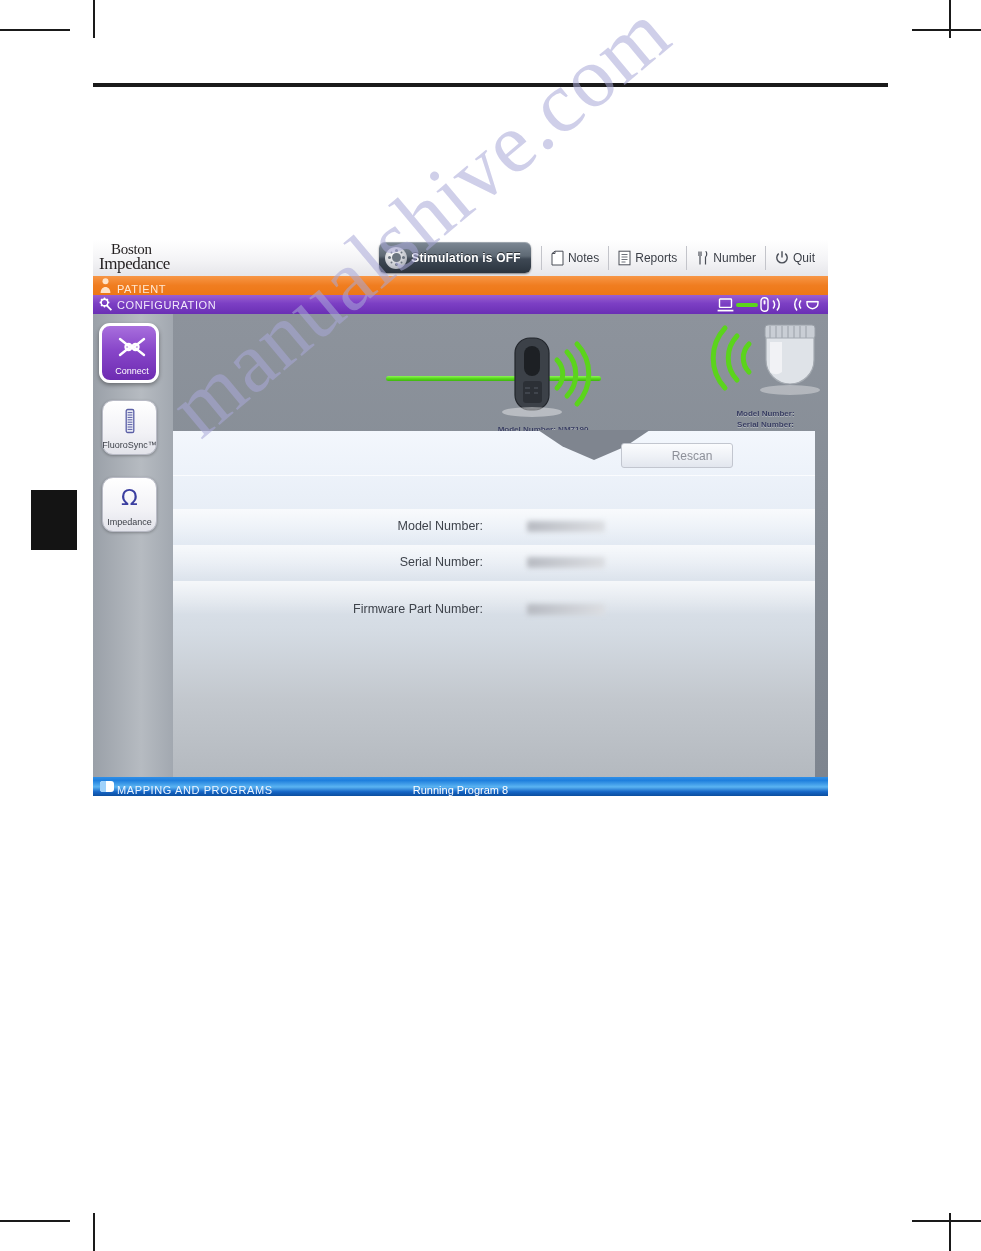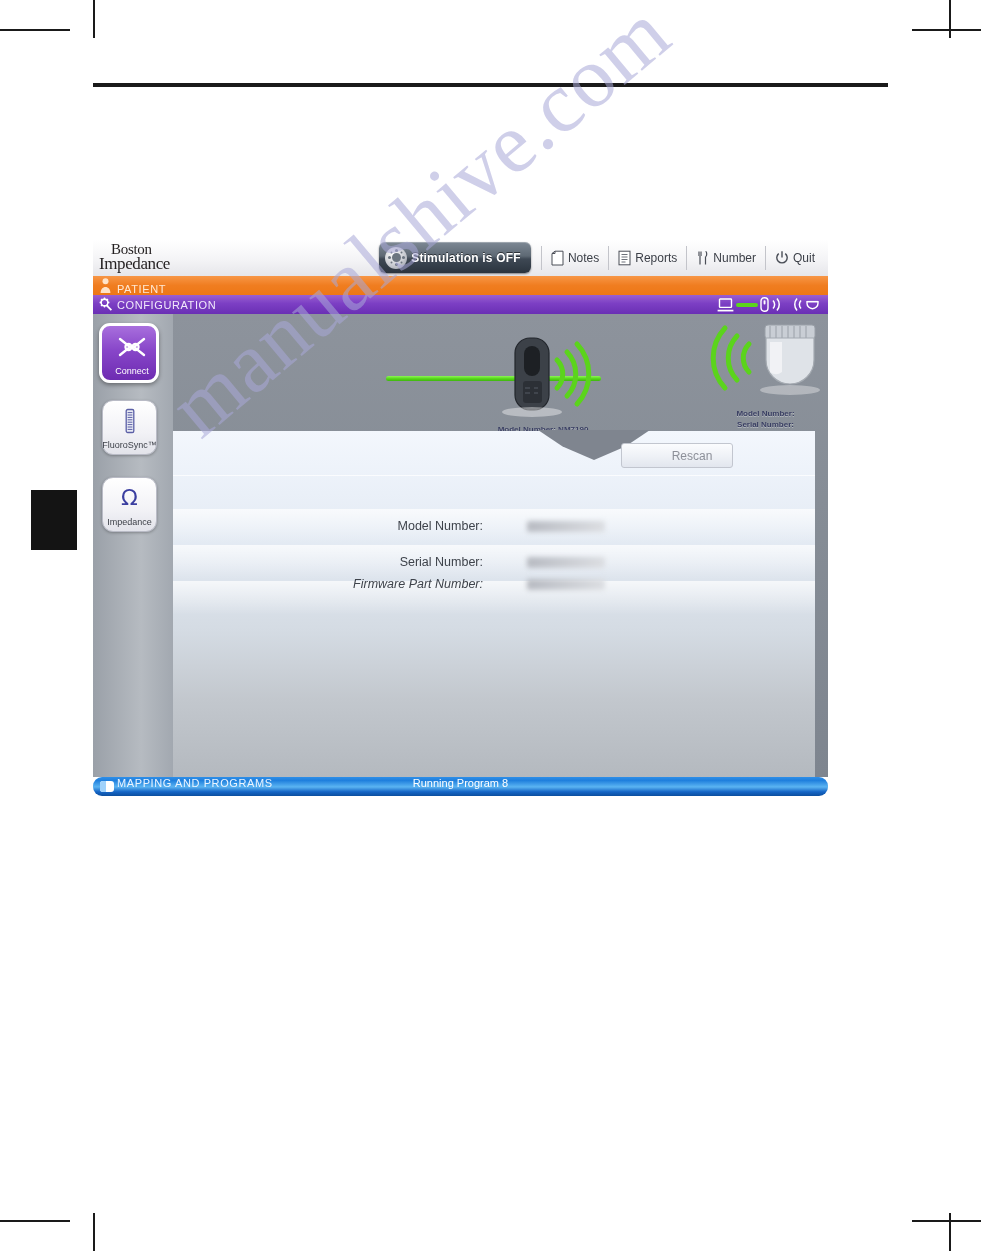--- a/index.html
+++ b/index.html
@@ -179,34 +179,34 @@
   .fieldrow .flabel{
     width:200px;text-align:right;color:#3e434b;font-size:12.5px;
   }
   .fieldrow .fvalue{
     margin-left:44px;width:78px;height:11px;border-radius:2px;
     background:linear-gradient(90deg,#b7bac1 0%,#c6c9cf 40%,#dcdee2 100%);
     filter:blur(2.6px);
   }
   #row-model{top:82px;}
   #row-serial{top:118px;}
-  #row-fw{top:140px;font-style:italic;}
+  #row-fw{top:165px;}
   .rowband{
     position:absolute;left:0;right:0;height:34px;
     background:linear-gradient(180deg,rgba(255,255,255,.72),rgba(255,255,255,0));
   }
   #band-model{top:78px;}
   #band-serial{top:114px;}
   #band-fw{top:150px;}
 
   
   .bottombar{
     position:relative;height:19px;width:100%;
     background:linear-gradient(180deg,#2f8fe8 0%,#1f7fdd 18%,#5bb4f2 52%,#1565c6 78%,#0c4e9e 100%);
-    display:flex;align-items:flex-start;border-radius:9px;
+    display:flex;align-items:flex-end;
   }
   .bottombar .btitle{color:#eaf4ff;font-size:11px;letter-spacing:.6px;margin-left:24px;}
   .bottombar .binfo{position:absolute;left:0;right:0;text-align:center;color:#ffffff;font-size:11px;}
   .progicon{
     position:absolute;left:7px;top:4px;width:14px;height:11px;border-radius:3px;
     background:#ffffff;
   }
   .progicon::after{
     content:"";position:absolute;left:0;top:0;width:6px;height:11px;
     border-radius:3px 0 0 3px;background:#9fd2fb;

